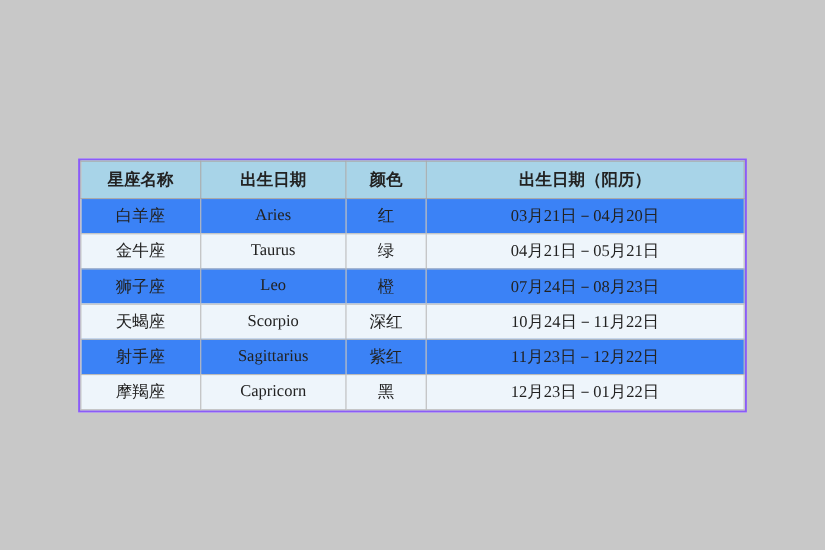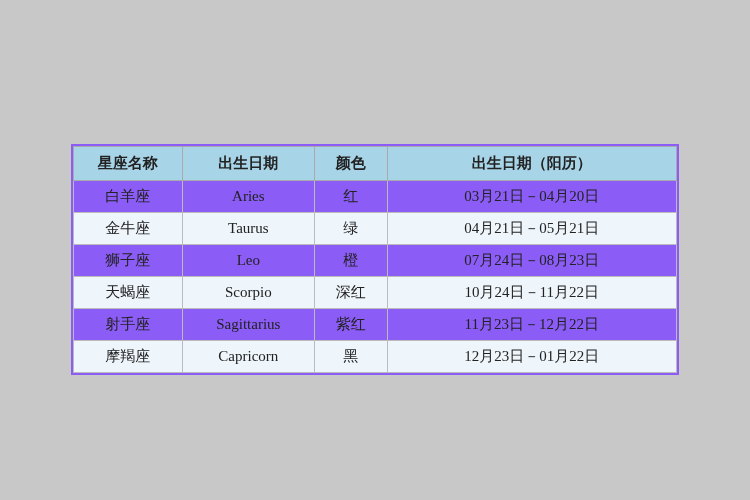--- a/index.html
+++ b/index.html
@@ -27,21 +27,21 @@
       background-color: #a8d4e8;
     }
     thead th {
       border: 1px solid #aaa;
       padding: 7px 10px;
       text-align: center;
       font-weight: bold;
       color: #222;
     }
     tbody tr {
-      background-color: #8b5cf6;
+      background-color: #3b82f6;
     }
     tbody tr:nth-child(even) {
       background-color: #eef5fb;
     }
     tbody td {
       border: 1px solid #bbb;
       padding: 6px 10px;
       text-align: center;
       color: #222;
     }

